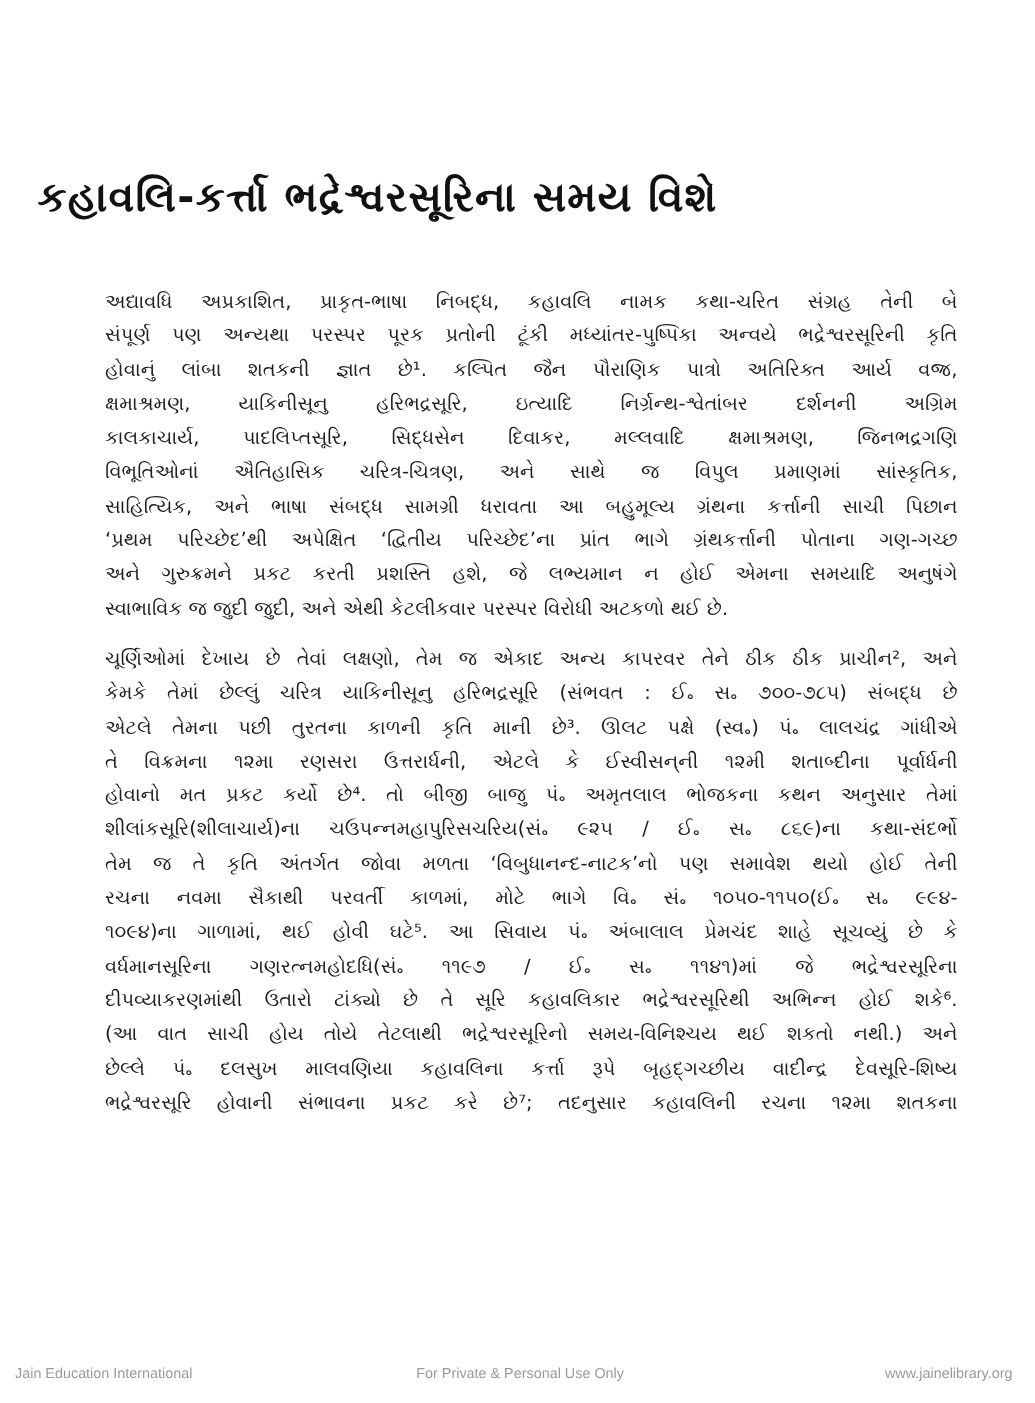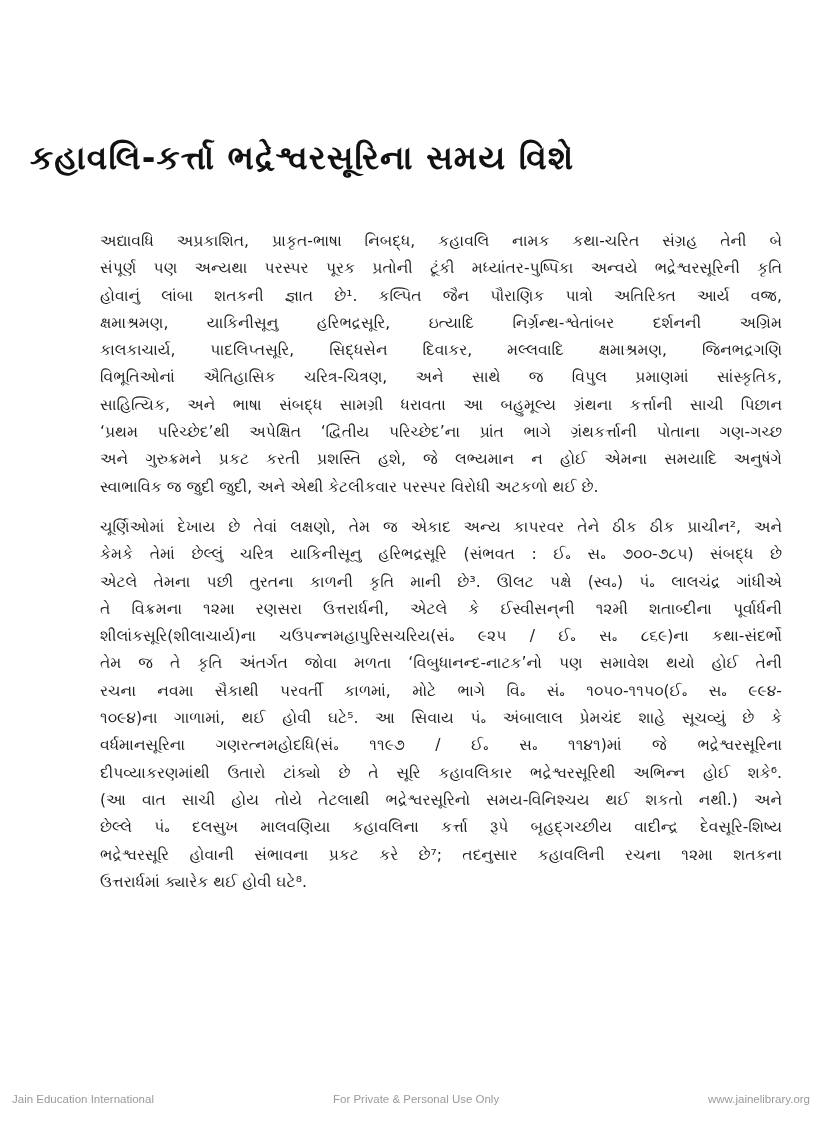--- a/index.html
+++ b/index.html
@@ -1,21 +1,21 @@
 <!DOCTYPE html>
 <html><head>
 <meta charset="utf-8">
 <style>
   html, body { margin: 0; padding: 0; background: #ffffff; }
   body { width: 828px; height: 1122px; position: relative; overflow: hidden;
          font-family: "DejaVu Sans", sans-serif; color: #1a1a1a; }
   .page { position: absolute; left: 0; top: 0; width: 828px; height: 952px; }
   .title { position: absolute; left: 30px; top: 138px; margin: 0;
            font-size: 33px; font-weight: bold; letter-spacing: 1px; color: #111; white-space: nowrap; }
-  .body-text { position: absolute; left: 84px; top: 228px; width: 682px; margin-left: 16px; }
+  .body-text { position: absolute; left: 84px; top: 228px; width: 682px; }
   .para { margin: 0; font-size: 15.6px; line-height: 27.3px; text-align: justify; color: #1e1e1e; }
   .para + .para { margin-top: 13px; }
   .line { display: block; white-space: nowrap; text-align: justify; text-align-last: justify; }
   .line.last { text-align-last: left; }
   .footer { position: absolute; top: 1093px; left: 0; width: 828px; height: 20px;
             font-family: "Liberation Sans", sans-serif; font-size: 11.5px; color: #9a9a9a; }
   .footer span { position: absolute; top: 0; white-space: nowrap; }
   .f-left { left: 12px; }
   .f-center { left: 333px; }
   .f-right { right: 18px; }
@@ -37,30 +37,30 @@
       <span class="line">સાહિત્યિક, અને ભાષા સંબદ્ધ સામગ્રી ધરાવતા આ બહુમૂલ્ય ગ્રંથના કર્ત્તાની સાચી પિછાન</span>
       <span class="line">‘પ્રથમ પરિચ્છેદ’થી અપેક્ષિત ‘દ્વિતીય પરિચ્છેદ’ના પ્રાંત ભાગે ગ્રંથકર્ત્તાની પોતાના ગણ-ગચ્છ</span>
       <span class="line">અને ગુરુક્રમને પ્રકટ કરતી પ્રશસ્તિ હશે, જે લભ્યમાન ન હોઈ એમના સમયાદિ અનુષંગે</span>
       <span class="line last">સ્વાભાવિક જ જુદી જુદી, અને એથી કેટલીકવાર પરસ્પર વિરોધી અટકળો થઈ છે.</span>
     </p>
     <p class="para">
       <span class="line">ચૂર્ણિઓમાં દેખાય છે તેવાં લક્ષણો, તેમ જ એકાદ અન્ય કાપરવર તેને ઠીક ઠીક પ્રાચીન², અને</span>
       <span class="line">કેમકે તેમાં છેલ્લું ચરિત્ર યાકિનીસૂનુ હરિભદ્રસૂરિ (સંભવત : ઈ૰ સ૰ ૭૦૦-૭૮૫) સંબદ્ધ છે</span>
       <span class="line">એટલે તેમના પછી તુરતના કાળની કૃતિ માની છે³. ઊલટ પક્ષે (સ્વ૰) પં૰ લાલચંદ્ર ગાંધીએ</span>
       <span class="line">તે વિક્રમના ૧૨મા રણસરા ઉત્તરાર્ધની, એટલે કે ઈસ્વીસન્‌ની ૧૨મી શતાબ્દીના પૂર્વાર્ધની</span>
+      <span class="line">હોવાનો મત પ્રકટ કર્યો છે⁴. તો બીજી બાજુ પં૰ અમૃતલાલ ભોજકના કથન અનુસાર તેમાં</span>
       <span class="line">શીલાંકસૂરિ(શીલાચાર્ય)ના ચઉપન્નમહાપુરિસચરિય(સં૰ ૯૨૫ / ઈ૰ સ૰ ૮૬૯)ના કથા-સંદર્ભો</span>
       <span class="line">તેમ જ તે કૃતિ અંતર્ગત જોવા મળતા ‘વિબુધાનન્દ-નાટક’નો પણ સમાવેશ થયો હોઈ તેની</span>
       <span class="line">રચના નવમા સૈકાથી પરવર્તી કાળમાં, મોટે ભાગે વિ૰ સં૰ ૧૦૫૦-૧૧૫૦(ઈ૰ સ૰ ૯૯૪-</span>
       <span class="line">૧૦૯૪)ના ગાળામાં, થઈ હોવી ઘટે⁵. આ સિવાય પં૰ અંબાલાલ પ્રેમચંદ શાહે સૂચવ્યું છે કે</span>
       <span class="line">વર્ધમાનસૂરિના ગણરત્નમહોદધિ(સં૰ ૧૧૯૭ / ઈ૰ સ૰ ૧૧૪૧)માં જે ભદ્રેશ્વરસૂરિના</span>
       <span class="line">દીપવ્યાકરણમાંથી ઉતારો ટાંક્યો છે તે સૂરિ કહાવલિકાર ભદ્રેશ્વરસૂરિથી અભિન્ન હોઈ શકે⁶.</span>
       <span class="line">(આ વાત સાચી હોય તોયે તેટલાથી ભદ્રેશ્વરસૂરિનો સમય-વિનિશ્ચય થઈ શકતો નથી.) અને</span>
       <span class="line">છેલ્લે પં૰ દલસુખ માલવણિયા કહાવલિના કર્ત્તા રૂપે બૃહદ્‌ગચ્છીય વાદીન્દ્ર દેવસૂરિ-શિષ્ય</span>
       <span class="line">ભદ્રેશ્વરસૂરિ હોવાની સંભાવના પ્રકટ કરે છે⁷; તદનુસાર કહાવલિની રચના ૧૨મા શતકના</span>
-      <span class="line last">ઉત્તરાર્ધમાં ક્યારેક થઈ હોવી ઘટે⁸.</span>
     </p>
   </div>
 
   <div class="footer">
     <span class="f-left">Jain Education International</span>
     <span class="f-center">For Private &amp; Personal Use Only</span>
     <span class="f-right">www.jainelibrary.org</span>
   </div>
 </div>
 

